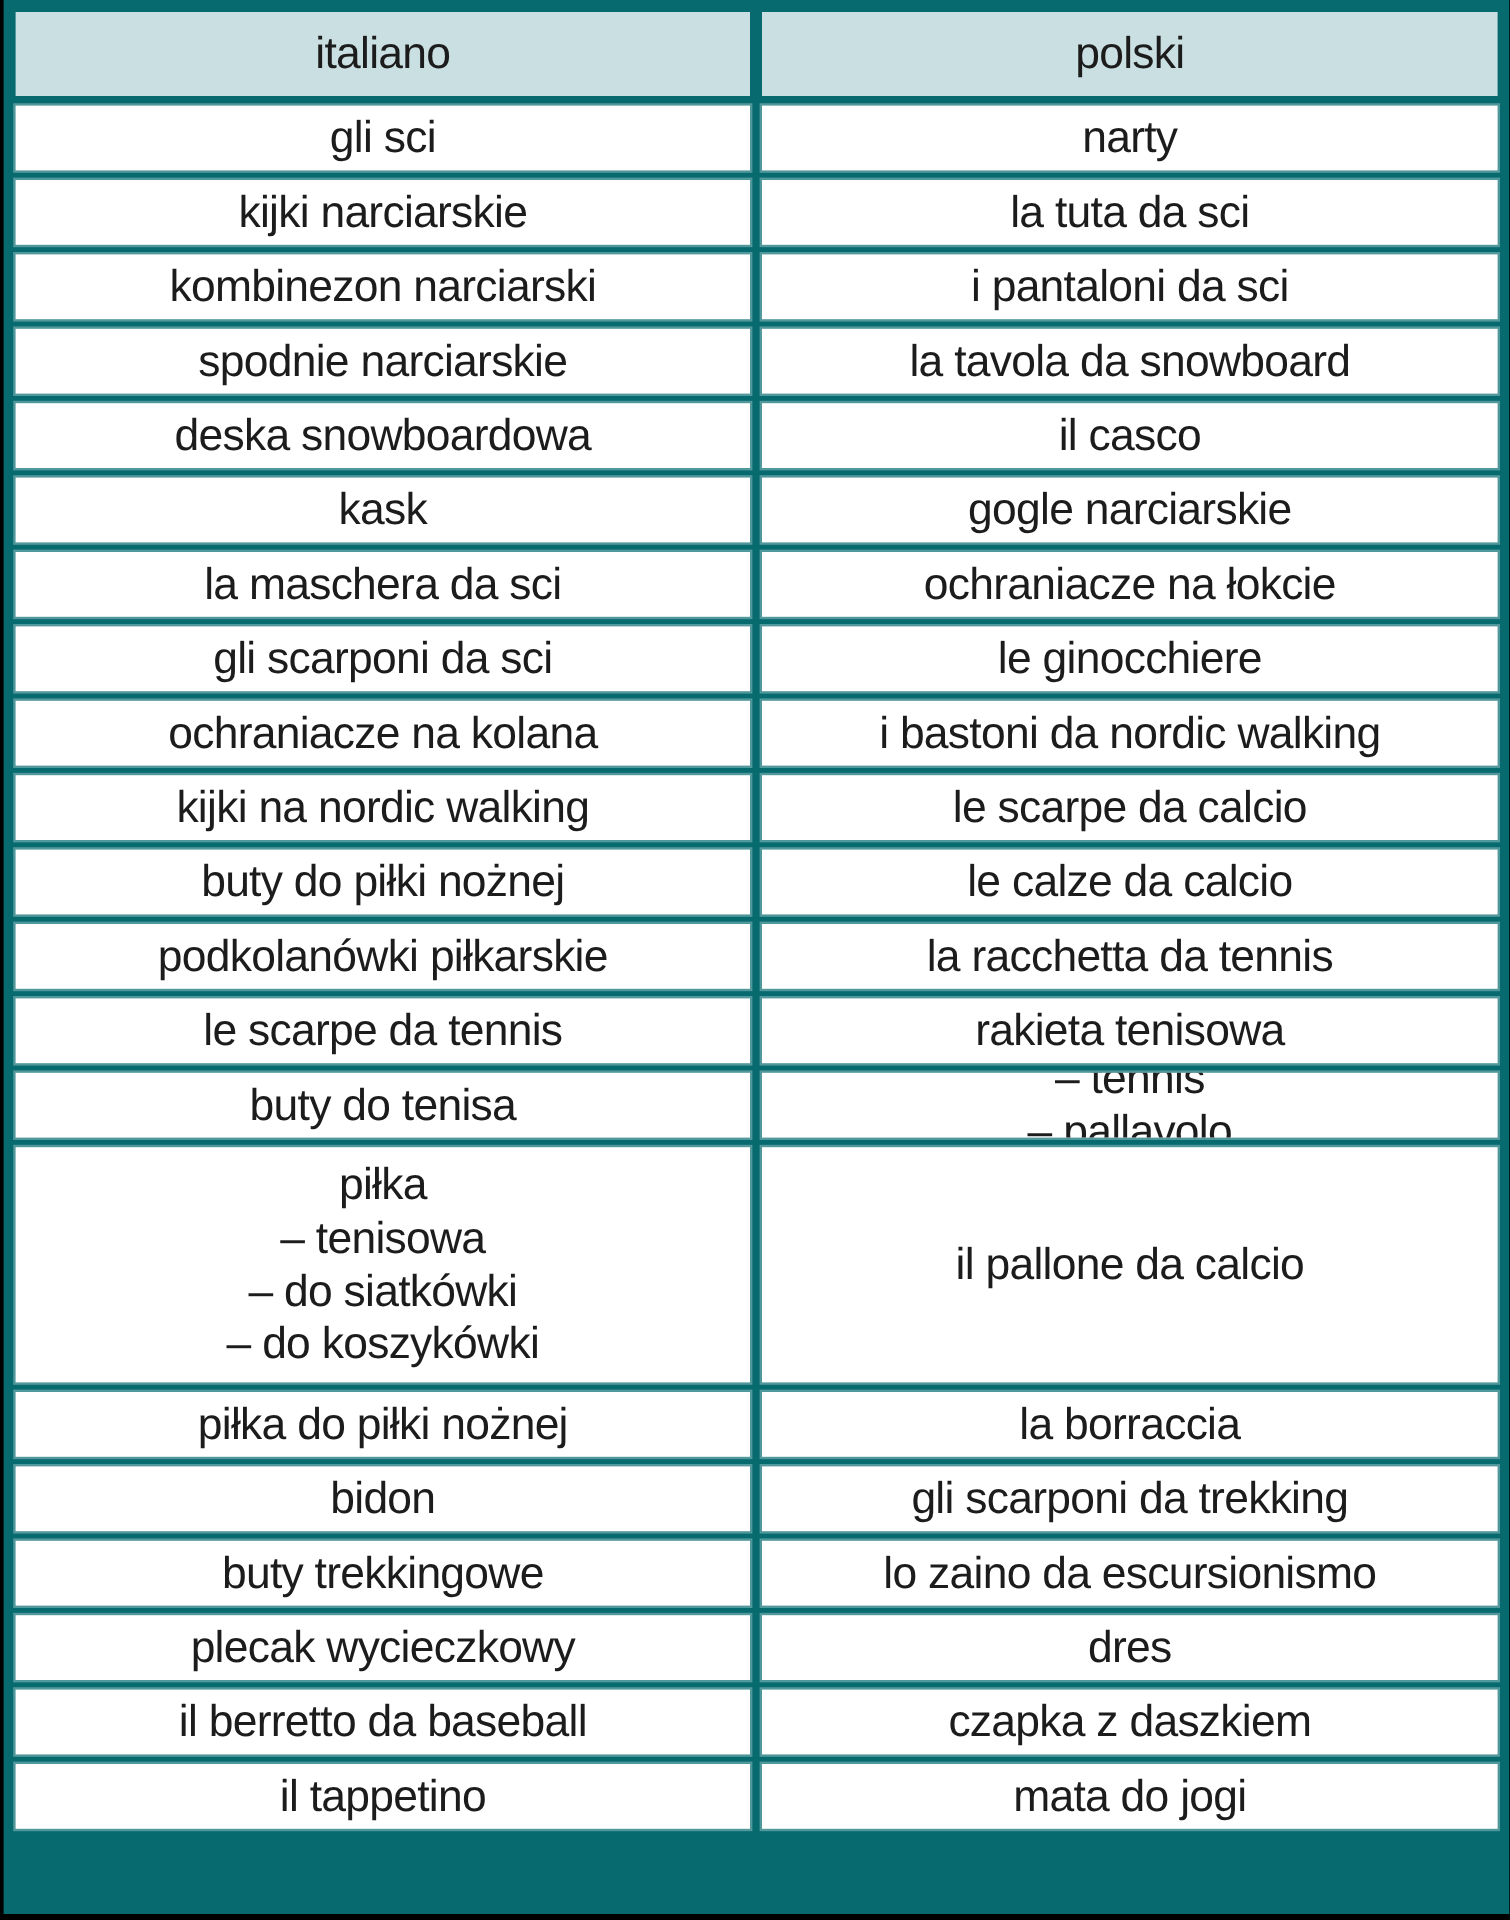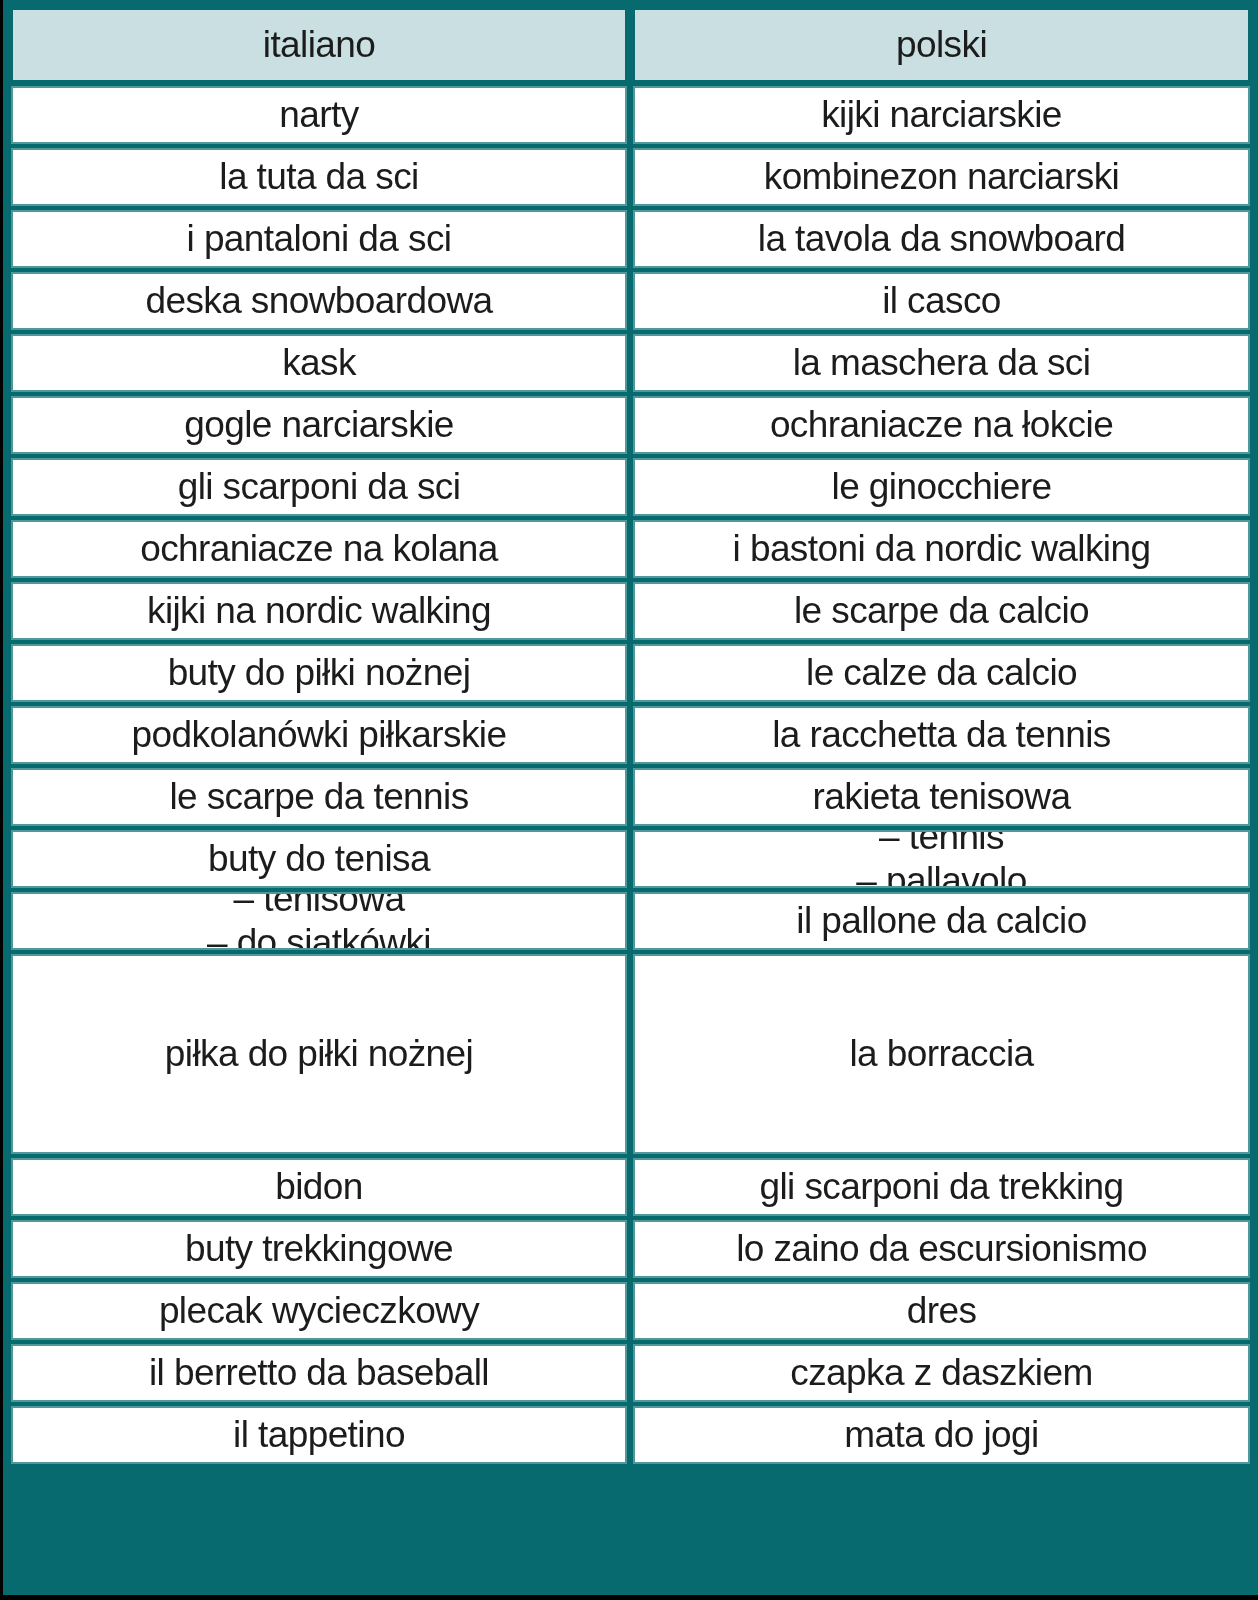--- a/index.html
+++ b/index.html
@@ -51,37 +51,39 @@
   }
 </style>
 </head>
 <body>
 
 <div class="stage">
   <div class="vocab-table">
     <div class="cell header">italiano</div>
     <div class="cell header">polski</div>
 
+  <div class="cell">gli sci</div>
   <div class="cell">narty</div>
 
   <div class="cell">kijki narciarskie</div>
 
   <div class="cell">la tuta da sci</div>
   <div class="cell">kombinezon narciarski</div>
 
   <div class="cell">i pantaloni da sci</div>
+  <div class="cell">spodnie narciarskie</div>
 
   <div class="cell">la tavola da snowboard</div>
   <div class="cell">deska snowboardowa</div>
 
   <div class="cell">il casco</div>
   <div class="cell">kask</div>
 
+  <div class="cell">gogle narciarskie</div>
   <div class="cell">la maschera da sci</div>
-  <div class="cell">gogle narciarskie</div>
 
   <div class="cell">ochraniacze na łokcie</div>
   <div class="cell">gli scarponi da sci</div>
 
   <div class="cell">le ginocchiere</div>
   <div class="cell">ochraniacze na kolana</div>
 
   <div class="cell">i bastoni da nordic walking</div>
   <div class="cell">kijki na nordic walking</div>
 

